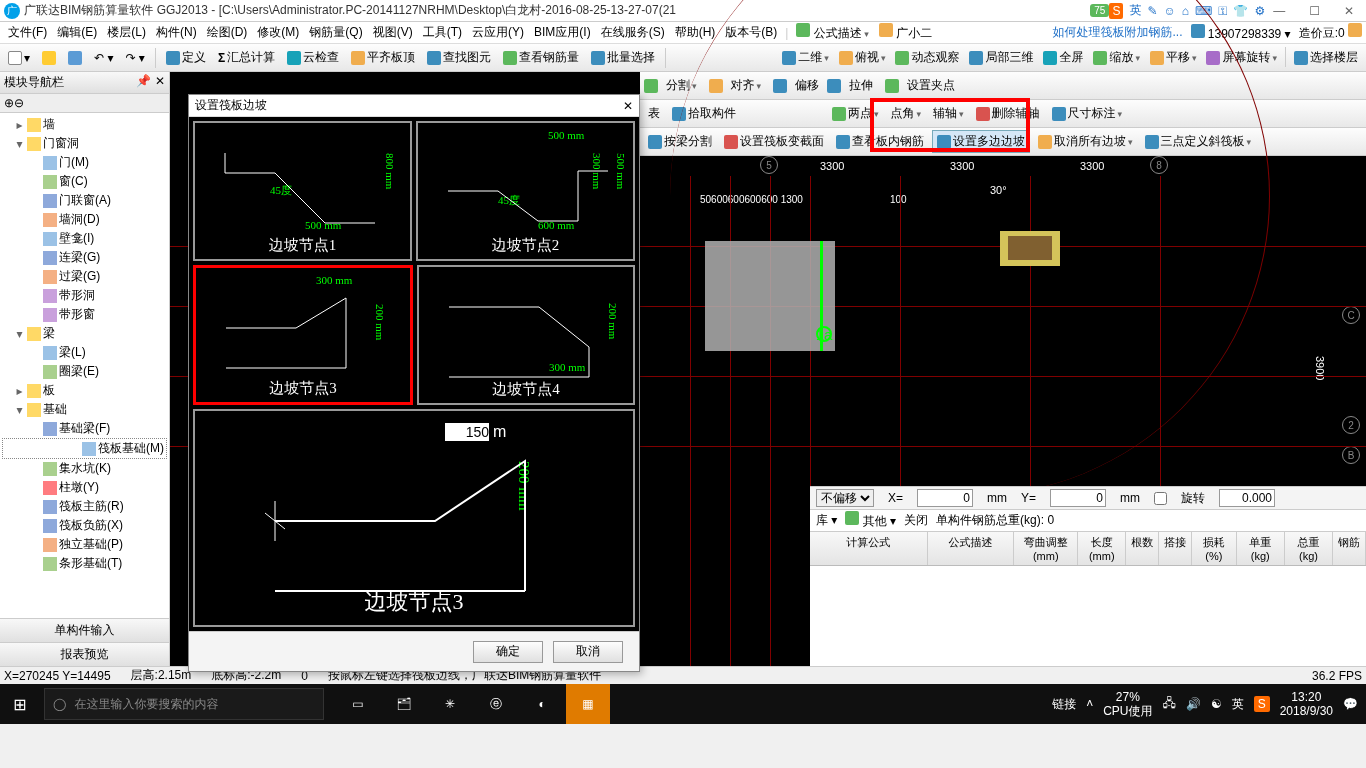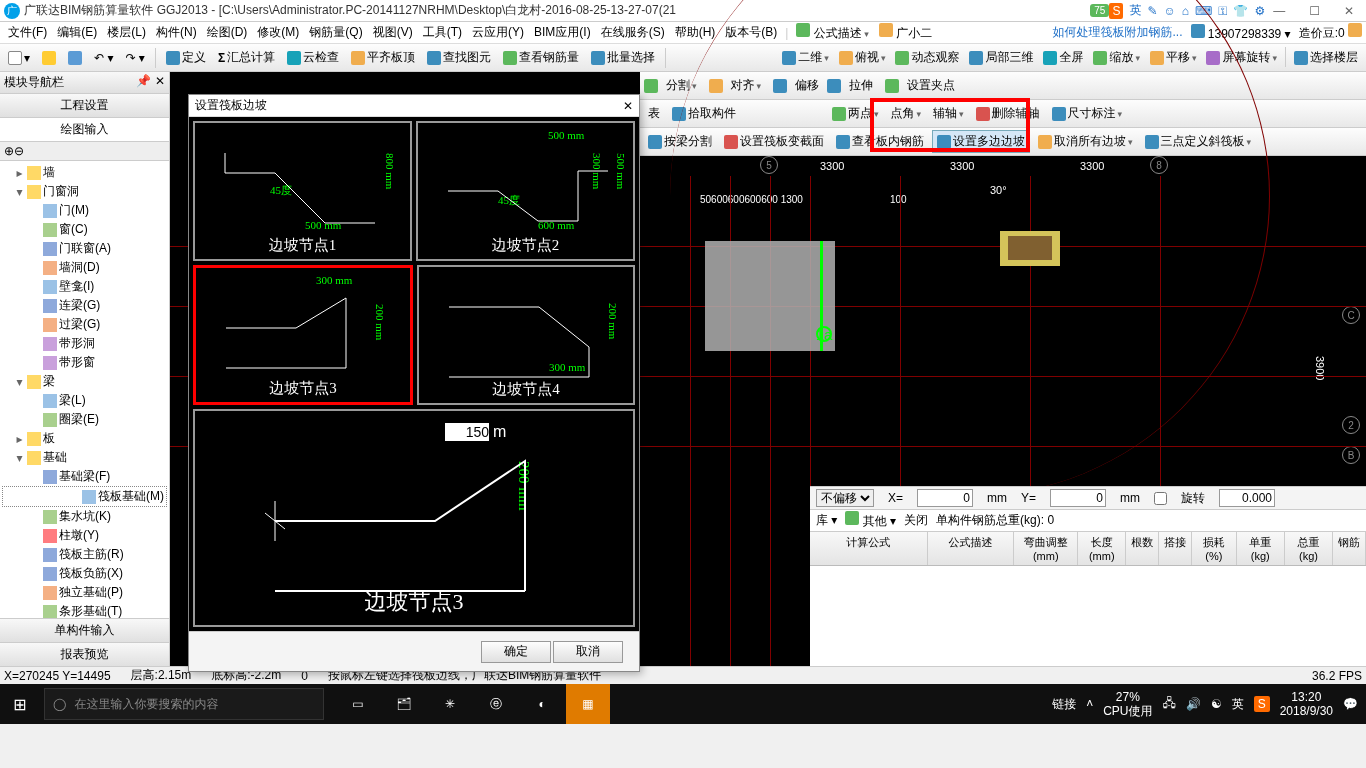--- a/index.html
+++ b/index.html
@@ -60,21 +60,21 @@
 .dlg-title { height:22px; background:#fff; border-bottom:1px solid #ddd; display:flex; align-items:center; padding:0 6px; justify-content:space-between; }
 .dlg-body { flex:1; background:#000; padding:4px; display:flex; flex-direction:column; gap:4px; }
 .node-row { display:flex; gap:4px; }
 .node-cell { flex:1; background:#000; border:2px solid #999; position:relative; height:140px; }
 .node-cell.sel { border:3px solid #ff0000; }
 .node-cell .caption { position:absolute; bottom:4px; width:100%; text-align:center; color:#fff; font-size:15px; font-family:SimSun; }
 .dim { position:absolute; color:#0f0; font-size:11px; font-family:SimSun; }
 .big-preview { flex:1; background:#000; border:2px solid #999; position:relative; }
 .big-preview .caption { position:absolute; bottom:8px; width:100%; text-align:center; color:#fff; font-size:22px; font-family:SimSun; }
 .dim-input { position:absolute; width:44px; height:18px; background:#fff; color:#000; text-align:right; border:none; font-size:14px; }
-.dlg-foot { height:40px; display:flex; align-items:center; justify-content:flex-end; gap:2px; padding:8px 16px; background:#f4f4f4; border-top:1px solid #ccc; }
+.dlg-foot { height:40px; display:flex; align-items:center; justify-content:flex-end; gap:10px; padding:8px 16px; background:#f4f4f4; border-top:1px solid #ccc; }
 .dlg-foot button { width:70px; height:22px; background:linear-gradient(#fdfdfd,#e0e0e0); border:1px solid #999; cursor:pointer; }
 .statusbar { height:18px; background:#f0f0f0; border-top:1px solid #ccc; display:flex; align-items:center; padding:0 4px; font-size:11px; gap:20px; }
 .statusbar .seg { white-space:nowrap; }
 .statusbar .right { margin-left:auto; }
 .taskbar { height:40px; background:#101010; display:flex; align-items:center; color:#fff; }
 .taskbar .start { width:40px; height:40px; display:flex; align-items:center; justify-content:center; font-size:16px; }
 .taskbar .search { flex:0 0 280px; height:32px; background:#1a1a1a; border:1px solid #333; margin:0 4px; display:flex; align-items:center; padding:0 8px; color:#888; gap:8px; }
 .taskbar .tb-icons { display:flex; gap:2px; margin-left:8px; }
 .taskbar .tb-icons .ti { width:44px; height:40px; display:flex; align-items:center; justify-content:center; }
 .taskbar .tray { margin-left:auto; display:flex; align-items:center; gap:10px; padding:0 8px; font-size:11px; }
@@ -211,24 +211,20 @@
       </span>
   </div>
 </div>
 
 <div class="main">
 
   <div class="left-panel">
     <div class="panel-hdr">
       <span>模块导航栏</span>
       <span>📌 ✕</span>
-    </div>
-    <div class="panel-tabs">
-      <div class="pt">工程设置</div>
-      <div class="pt" style="background:#fff">绘图输入</div>
     </div>
     <div style="padding:2px 4px;background:#eee;border-bottom:1px solid #ccc">
       <span>⊕⊖</span>
     </div>
     <div class="tree" id="tree">
         <div class="tree-node lvl1">
           <span class="exp">▸</span>
           <span class="nico nico-y"></span>
           <span>墙</span>
         </div>

